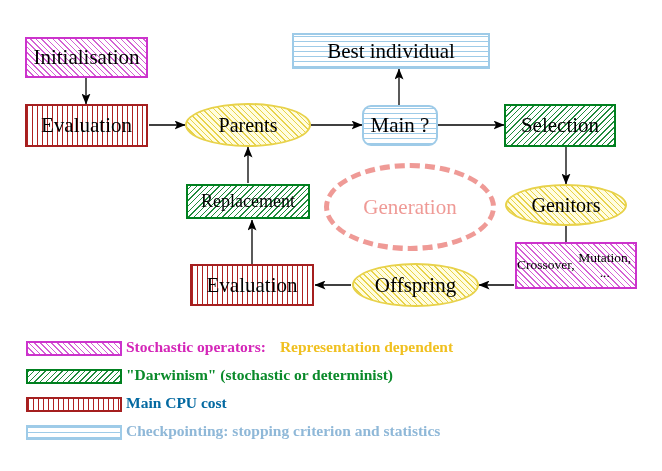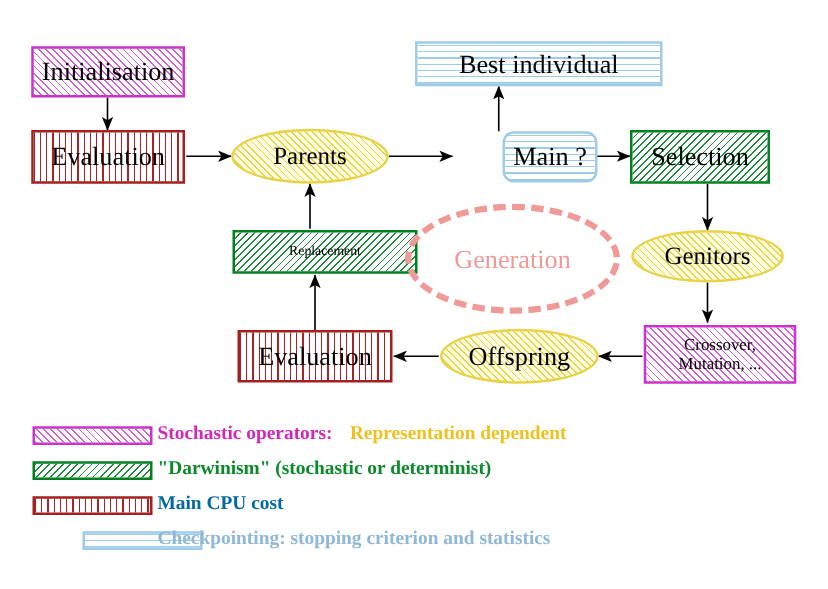--- a/index.html
+++ b/index.html
@@ -31,21 +31,20 @@
     background-color:#ffffff;
     background-image:repeating-linear-gradient(90deg,
        #b02020 0px,#b02020 1px,transparent 1px,transparent 5px);
     border-color:#a51f1f;
   }
   .fill-blue{
     background-color:#ffffff;
     background-image:repeating-linear-gradient(0deg,
        #9ecbe8 0px,#9ecbe8 1px,transparent 1px,transparent 5px);
     border-color:#9ecbe8;
-    margin-left:40px;
   }
   .fill-yellow{
     background-color:#fffde0;
     background-image:repeating-linear-gradient(45deg,
        #e8d24a 0px,#e8d24a 1px,transparent 1px,transparent 4px);
     border-color:#e8d24a;
   }
 
   .generation-ellipse{
     position:absolute;box-sizing:border-box;
@@ -126,34 +125,34 @@
 </div>
 
 <div class="node box fill-green" style="left:504px;top:104px;width:112px;height:43px;font-size:21px;">
   <span>Selection</span>
 </div>
 
 <div class="node ellipse fill-yellow" style="left:505px;top:184px;width:122px;height:42px;font-size:20px;">
   <span>Genitors</span>
 </div>
 
-<div class="node box fill-magenta" style="left:515px;top:260px;width:122px;height:47px;font-size:13.5px;flex-direction:column;">
+<div class="node box fill-magenta" style="left:515px;top:242px;width:122px;height:47px;font-size:13.5px;flex-direction:row;">
   <span>Crossover,</span>
   <span>Mutation, ...</span>
 </div>
 
 <div class="node ellipse fill-yellow" style="left:352px;top:263px;width:127px;height:44px;font-size:21px;">
   <span>Offspring</span>
 </div>
 
 <div class="node box fill-red" style="left:190px;top:264px;width:124px;height:42px;font-size:21px;">
   <span>Evaluation</span>
 </div>
 
-<div class="node box fill-green" style="left:186px;top:184px;width:148px;height:35px;font-size:11px;">
+<div class="node box fill-green" style="left:186px;top:184px;width:124px;height:35px;font-size:18px;">
   <span>Replacement</span>
 </div>
 
 <div class="generation-ellipse" style="left:324px;top:163px;width:172px;height:88px;font-size:21px;">
   <span>Generation</span>
 </div>
 
 <div class="legend">
 
   <div class="legend-row" style="height:28px;">

